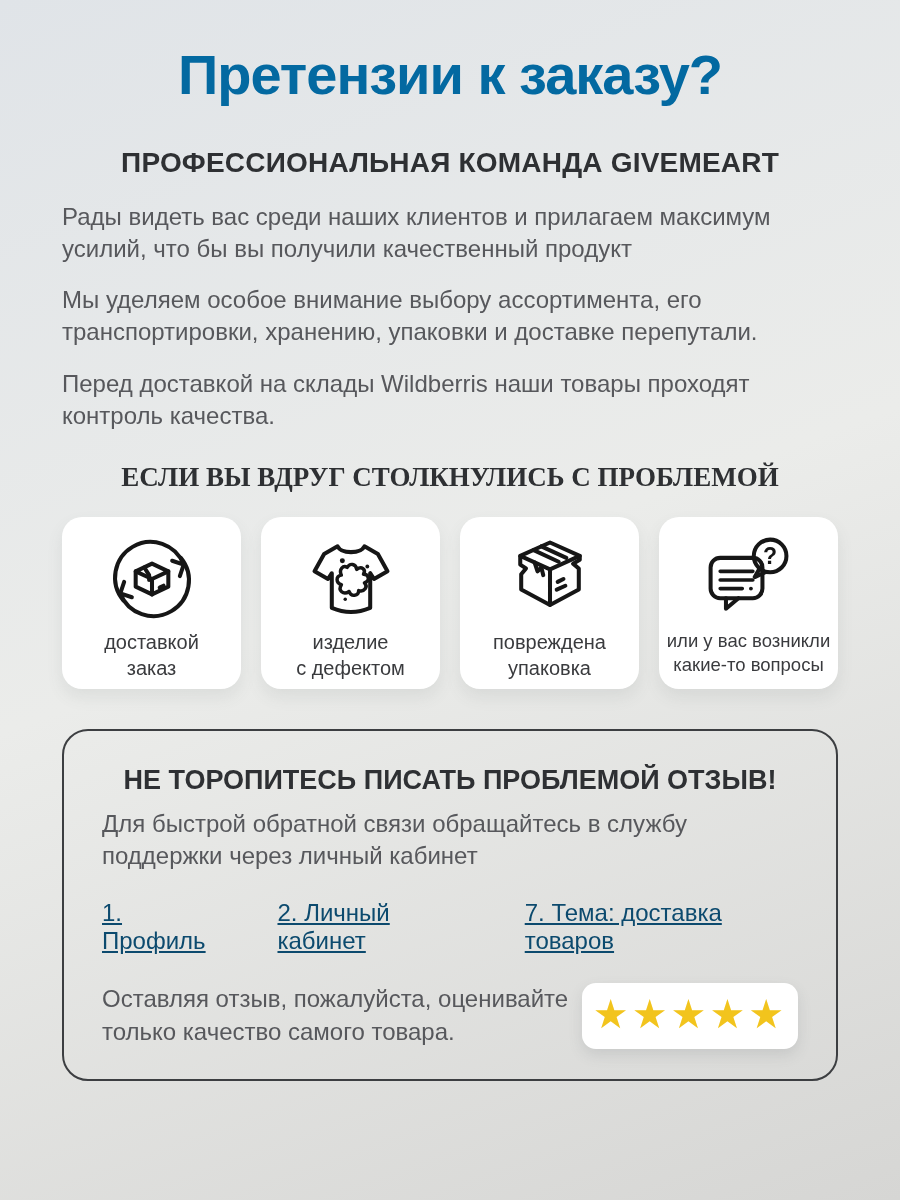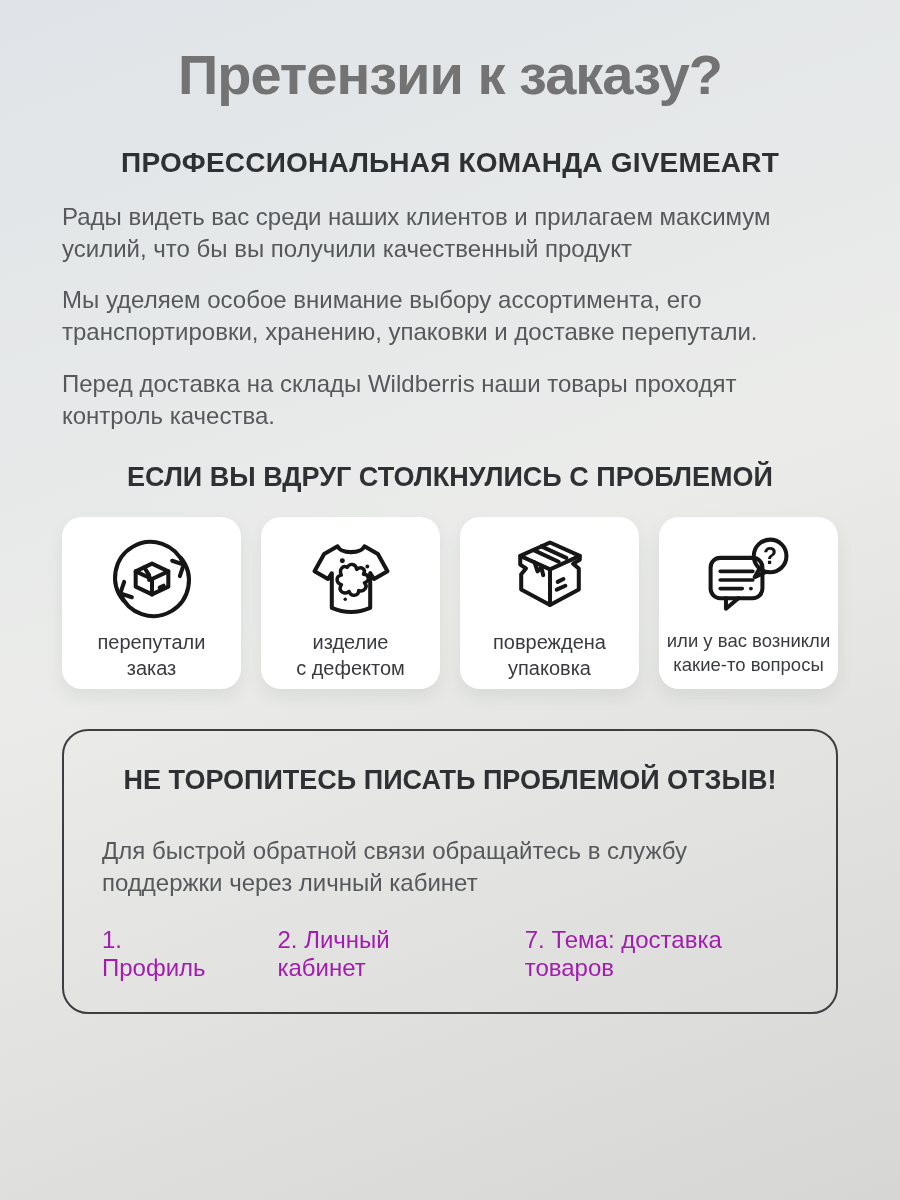--- a/index.html
+++ b/index.html
@@ -10,21 +10,21 @@
     color:#2d2f32;
     overflow:hidden;
   }
   .page { padding:42px 62px 0 62px; }
 
   .title {
     text-align:center;
     font-size:56px;
     font-weight:700;
     letter-spacing:-1px;
-    color:#737373;
+    color:#0369a1;
   }
   .subtitle {
     text-align:center;
     font-size:28px;
     font-weight:700;
     margin-top:40px;
     color:#2e3033;
     letter-spacing:0.2px;
   }
   .intro { margin-top:22px; }
@@ -34,20 +34,21 @@
     color:#57585c;
     max-width:748px;
     margin-bottom:19px;
   }
   .section-heading {
     text-align:center;
     font-size:27px;
     font-weight:700;
     margin-top:30px;
     color:#2e3033;
+    font-family:Liberation Serif, serif;
   }
 
   .cards {
     display:flex;
     gap:20px;
     margin-top:24px;
   }
   .card {
     flex:1 1 0;
     height:172px;
@@ -76,32 +77,33 @@
     border-radius:26px;
     padding:34px 38px 30px 38px;
   }
   .review-heading {
     text-align:center;
     font-size:27px;
     font-weight:700;
     color:#2e3033;
   }
   .review-text {
-    margin-top:39px;
+    margin-top:12px;
     font-size:24px;
     line-height:1.35;
     color:#57585c;
     max-width:640px;
   }
   .steps {
     display:flex;
     gap:54px;
     margin-top:26px;
     font-size:24px;
-    color:#a21caf;
+    color:#0c4a6e;
+    text-decoration:underline;
   }
   .review-bottom {
     display:flex;
     justify-content:space-between;
     align-items:center;
     margin-top:28px;
   }
   .review-note {
     font-size:24px;
     line-height:1.35;
@@ -133,21 +135,21 @@
 
 <div class="page">
 
   <h1 class="title">Претензии к заказу?</h1>
 
   <div class="subtitle">ПРОФЕССИОНАЛЬНАЯ КОМАНДА GIVEMEART</div>
 
   <div class="intro">
     <p>Рады видеть вас среди наших клиентов и прилагаем максимум усилий, что бы вы получили качественный продукт</p>
     <p>Мы уделяем особое внимание выбору ассортимента, его транспортировки, хранению, упаковки и доставке перепутали.</p>
-    <p>Перед доставка на склады Wildberris наши товары проходят контроль качества.</p>
+    <p>Перед доставкой на склады Wildberris наши товары проходят контроль качества.</p>
   </div>
 
   <div class="section-heading">ЕСЛИ ВЫ ВДРУГ СТОЛКНУЛИСЬ С ПРОБЛЕМОЙ</div>
 
   <div class="cards">
 
     <div class="card">
       <span class="card-icon">
         <svg viewBox="0 0 100 100">
           <path class="ic" d="M 20 72 A 37 37 0 1 1 83 35"></path>
@@ -155,21 +157,21 @@
           <path class="ic" d="M 80 28 A 37 37 0 1 1 17 65"></path>
           <path class="ic" d="M 17 65 L 29 69 M 17 65 L 21 53"></path>
           <path class="ic" d="M 50 34 L 67 42 L 50 50 L 33 42 Z"></path>
           <path class="ic" d="M 33 42 L 33 58 L 50 66 L 50 50"></path>
           <path class="ic" d="M 67 42 L 67 58 L 50 66"></path>
           <path class="ic" d="M 42 38 L 47 46 L 47 51"></path>
           <path class="ic" d="M 58 59 L 62 57"></path>
         </svg>
       </span>
       <div class="card-label">
-        <div>перепутали</div>
+        <div>доставкой</div>
         <div>заказ</div>
       </div>
     </div>
 
     <div class="card">
       <span class="card-icon">
         <svg viewBox="0 0 100 100">
           <path class="ic" d="M 36 16 C 40 24 60 24 64 16 L 78 24 L 88 42 L 74 50 L 70 44 L 70 80 C 56 86 44 86 30 80 L 30 44 L 26 50 L 12 42 L 22 24 Z"></path>
           <path class="ic" style="stroke-width:3.6" d="M 46 38 C 49 33 55 34 56 40 C 61 36 66 40 63 45 C 69 45 70 52 64 54 C 68 58 64 64 58 62 C 58 68 50 69 48 63 C 42 67 36 62 40 56 C 34 54 34 47 40 46 C 37 40 42 35 46 38 Z"></path>
           <circle class="ic-fill" cx="41" cy="31" r="2.6"></circle>
@@ -221,15 +223,21 @@
   </div>
 
   <div class="review-box">
     <div class="review-heading">НЕ ТОРОПИТЕСЬ ПИСАТЬ ПРОБЛЕМОЙ ОТЗЫВ!</div>
     <div class="review-text">Для быстрой обратной связи обращайтесь в службу поддержки через личный кабинет</div>
     <div class="steps">
       <span>1.  Профиль</span>
       <span>2.  Личный кабинет</span>
       <span>7.  Тема: доставка товаров</span>
     </div>
+    <div class="review-bottom">
+      <div class="review-note">Оставляя отзыв, пожалуйста, оценивайте только качество самого товара.</div>
+      <div class="stars-panel">
+        <span class="stars">★★★★★</span>
+      </div>
+    </div>
   </div>
 
 </div>
 
 </body></html>

